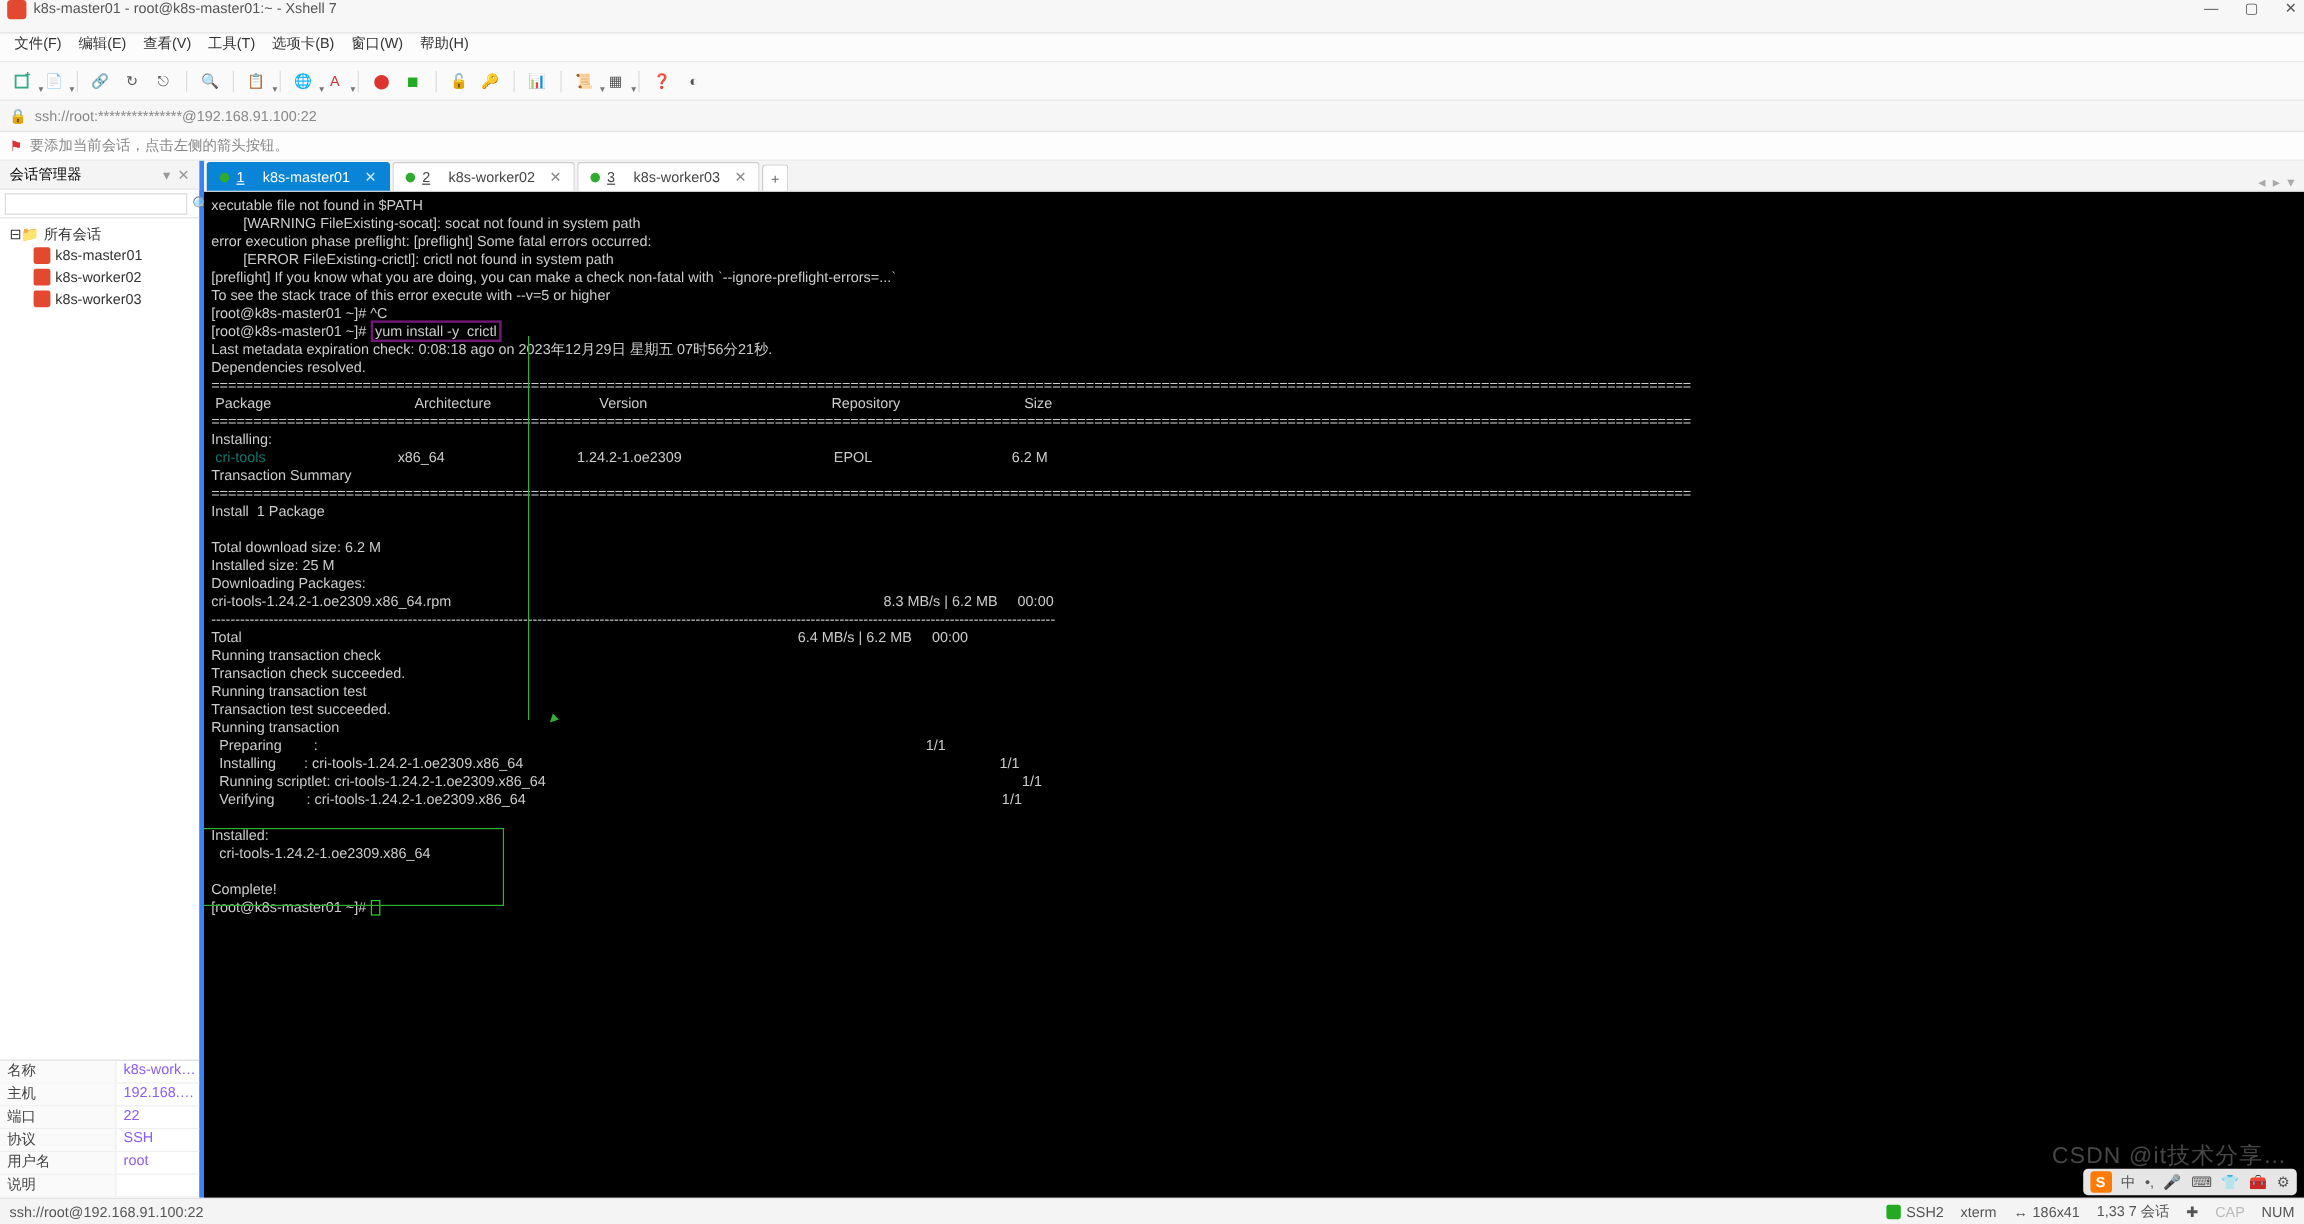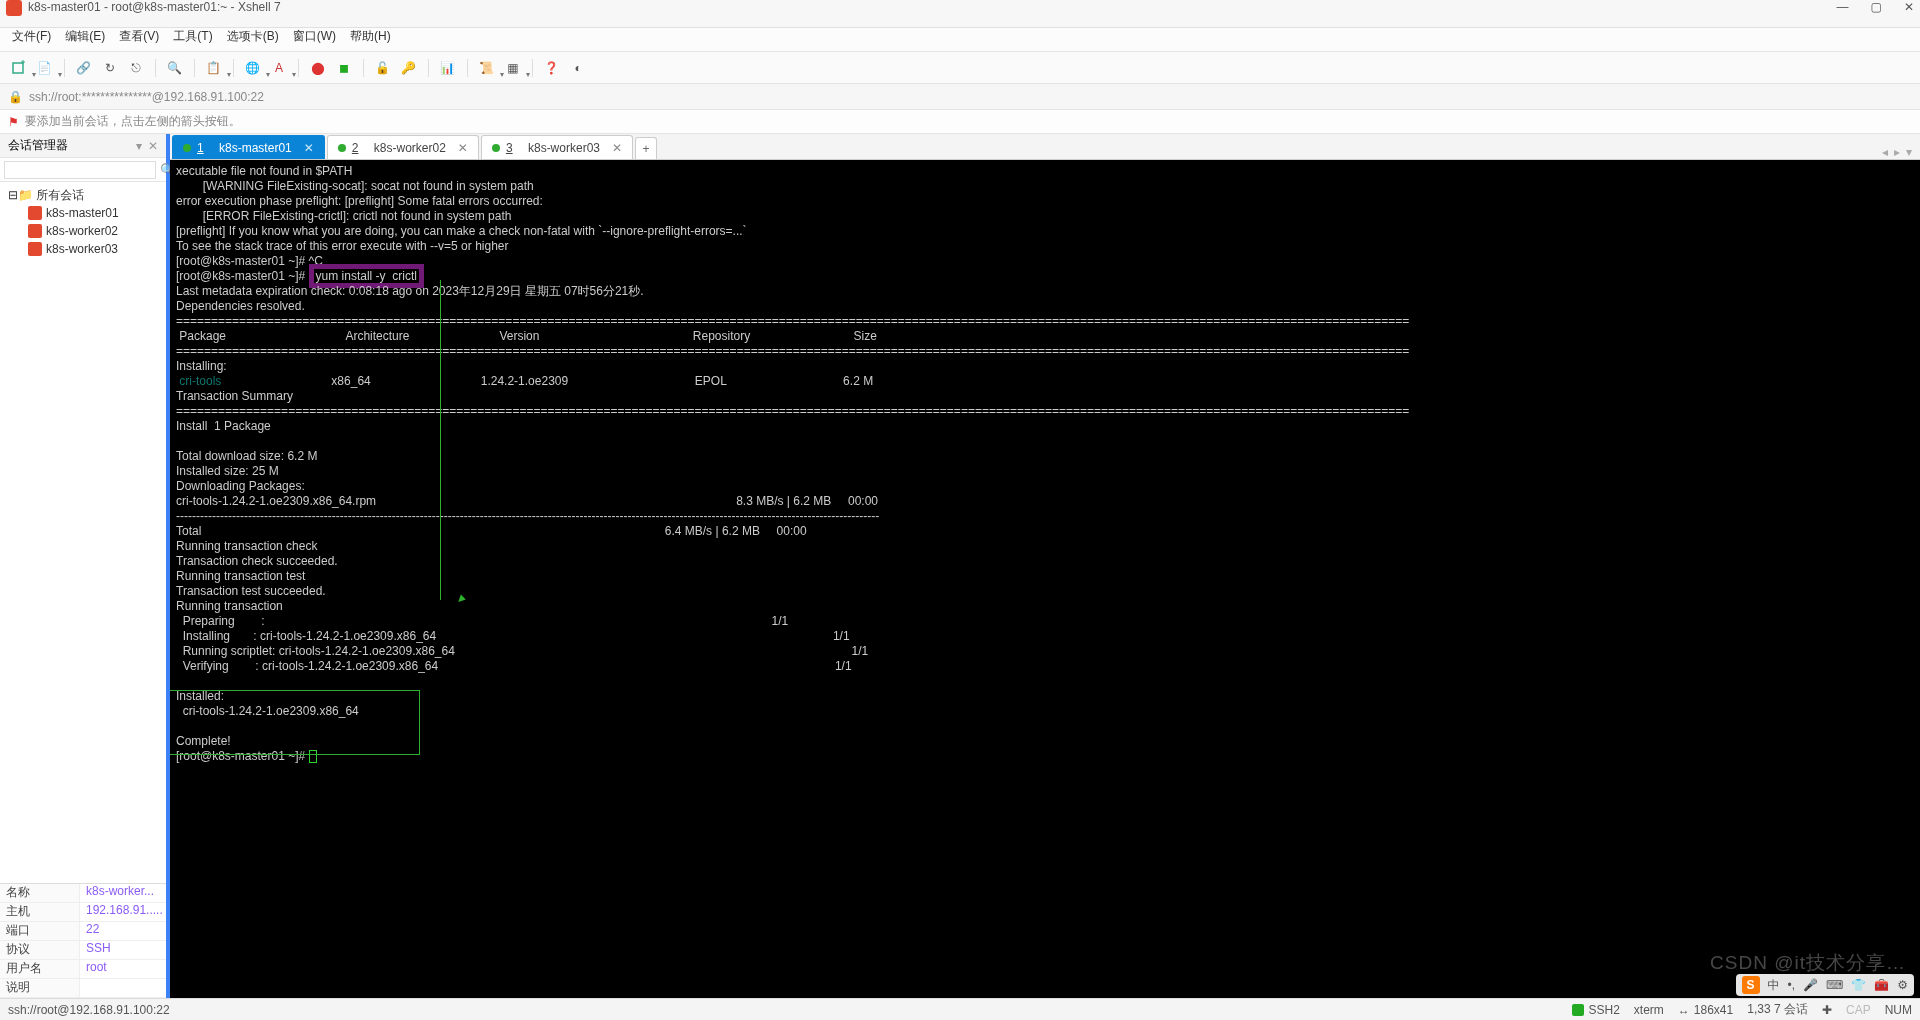--- a/index.html
+++ b/index.html
@@ -26,35 +26,35 @@
 .searchrow input{flex:1;border:1px solid #ddd;height:18px;padding:0 4px;font-size:11px}
 .searchrow .mag{color:#888;margin-left:4px}
 .tree{flex:1;padding:4px 2px;overflow:auto}
 .tree .row{display:flex;align-items:center;height:18px;padding-left:6px;color:#333}
 .tree .row .ic{width:14px;height:14px;margin-right:4px}
 .tree .folder{color:#caa23a}
 .tree .host .ic{background:#e2492f;border-radius:2px}
 .tree .indent{padding-left:26px}
 .proptbl{border-top:1px solid #dcdcdc}
 .proptbl .prow{display:flex;height:19px;border-bottom:1px solid #eee}
-.proptbl .pk{width:80px;padding-left:6px;color:#444;background:#fafafa;border-right:1px solid #eee}
+.proptbl .pk{width:97px;padding-left:6px;color:#444;background:#fafafa;border-right:1px solid #eee}
 .proptbl .pv{flex:1;padding-left:6px;color:#8b5cf6;white-space:nowrap;overflow:hidden;text-overflow:ellipsis}
 .workarea{flex:1;display:flex;flex-direction:column;background:#fff}
 .tabs{height:26px;display:flex;align-items:flex-end;background:#f4f4f4;border-bottom:1px solid #ccc;padding-left:2px}
 .tab{height:24px;display:flex;align-items:center;gap:6px;padding:0 10px;border:1px solid #ccc;border-bottom:none;margin-right:2px;background:#fff;border-radius:3px 3px 0 0;color:#444}
 .tab .dot{width:8px;height:8px;border-radius:50%;background:#2fab2f}
 .tab.active{background:#0a84d6;color:#fff;border-color:#0a84d6}
 .tab .x{color:#888;margin-left:6px}
 .tab.active .x{color:#cfe7f6}
 .tab .num{text-decoration:underline}
 .addtab{width:22px;height:22px;display:flex;align-items:center;justify-content:center;color:#666;border:1px solid #ccc;border-bottom:none;background:#fff;border-radius:3px 3px 0 0}
 .tabnav{margin-left:auto;display:flex;gap:6px;padding-right:8px;color:#aaa}
 .term{flex:1;background:#000;color:#ccc;font-family:Consolas,"Courier New",monospace;font-size:13px;line-height:15px;padding:4px 6px;white-space:pre;overflow:hidden;position:relative}
 .term .g{color:#0f766e}
-.term .boxcmd{border:5px solid #701a75;padding:0 2px}
+.term .boxcmd{border:2px solid #701a75;padding:0 2px}
 .term .boxres{position:absolute;border:1px solid #2fb12f;pointer-events:none}
 .term .arrow{position:absolute;border-left:1px solid #2fb12f;pointer-events:none}
 .term .arrowhead{position:absolute;color:#2fb12f;font-size:12px;pointer-events:none}
 .term .cursor{display:inline-block;width:8px;height:13px;border:1px solid #2fd32f;vertical-align:middle}
 .statusbar{height:22px;display:flex;align-items:center;padding:0 8px;background:#f4f4f4;border-top:1px solid #dcdcdc;color:#555;font-size:11px}
 .statusbar .seg{margin-left:14px;display:flex;align-items:center;gap:4px}
 .statusbar .right{margin-left:auto;display:flex;align-items:center}
 .statusbar .ic{width:12px;height:12px;border-radius:2px}
 .ime{position:absolute;right:6px;bottom:24px;display:flex;align-items:center;gap:8px;background:rgba(255,255,255,.9);padding:2px 6px;border-radius:4px;color:#555}
 .ime .s{width:18px;height:18px;background:#ff7a00;border-radius:3px;display:flex;align-items:center;justify-content:center;color:#fff;font-weight:bold}

